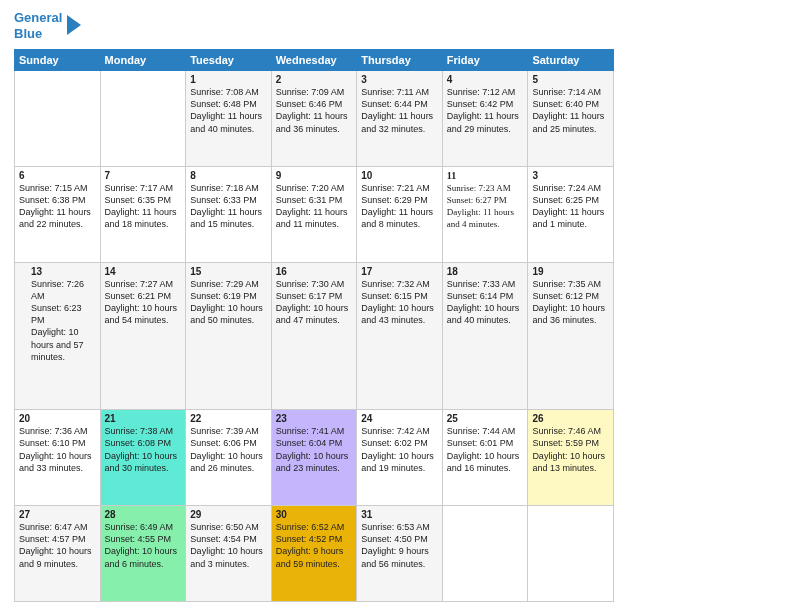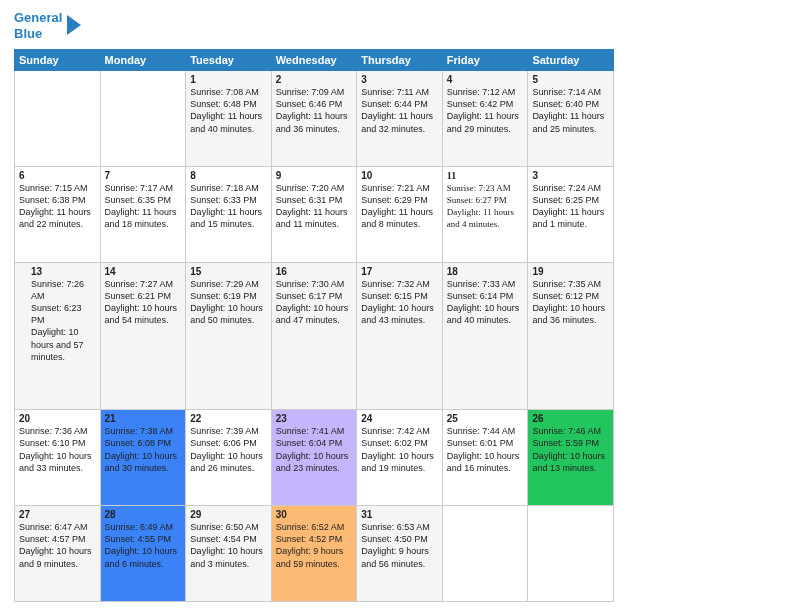--- a/index.html
+++ b/index.html
@@ -216,59 +216,59 @@
           <td style="background: rgb(245, 245, 245);">
             <span class="day-num">19</span>
             <div class="day-info">Sunrise: 7:35 AM<br>Sunset: 6:12 PM<br>Daylight: 10 hours and 36 minutes.</div>
           </td>
         </tr>
         <tr>
           <td style="background: rgb(255, 255, 255);">
             <span class="day-num">20</span>
             <div class="day-info">Sunrise: 7:36 AM<br>Sunset: 6:10 PM<br>Daylight: 10 hours and 33 minutes.</div>
           </td>
-          <td style="background: #3b82f6;">
+          <td style="background: #5eead4;">
             <span class="day-num">21</span>
             <div class="day-info">Sunrise: 7:38 AM<br>Sunset: 6:08 PM<br>Daylight: 10 hours and 30 minutes.</div>
           </td>
           <td style="background: rgb(255, 255, 255);">
             <span class="day-num">22</span>
             <div class="day-info">Sunrise: 7:39 AM<br>Sunset: 6:06 PM<br>Daylight: 10 hours and 26 minutes.</div>
           </td>
           <td style="background: #c4b5fd;">
             <span class="day-num">23</span>
             <div class="day-info">Sunrise: 7:41 AM<br>Sunset: 6:04 PM<br>Daylight: 10 hours and 23 minutes.</div>
           </td>
           <td style="background: rgb(255, 255, 255);">
             <span class="day-num">24</span>
             <div class="day-info">Sunrise: 7:42 AM<br>Sunset: 6:02 PM<br>Daylight: 10 hours and 19 minutes.</div>
           </td>
           <td style="background: rgb(255, 255, 255);">
             <span class="day-num">25</span>
             <div class="day-info">Sunrise: 7:44 AM<br>Sunset: 6:01 PM<br>Daylight: 10 hours and 16 minutes.</div>
           </td>
-          <td style="background: #22c55e;">
+          <td style="background: #fef9c3;">
             <span class="day-num">26</span>
             <div class="day-info">Sunrise: 7:46 AM<br>Sunset: 5:59 PM<br>Daylight: 10 hours and 13 minutes.</div>
           </td>
         </tr>
         <tr>
           <td style="background: rgb(245, 245, 245);">
             <span class="day-num">27</span>
             <div class="day-info">Sunrise: 6:47 AM<br>Sunset: 4:57 PM<br>Daylight: 10 hours and 9 minutes.</div>
           </td>
-          <td style="background: #3b82f6;">
+          <td style="background: #86efac;">
             <span class="day-num">28</span>
             <div class="day-info">Sunrise: 6:49 AM<br>Sunset: 4:55 PM<br>Daylight: 10 hours and 6 minutes.</div>
           </td>
           <td style="background: rgb(245, 245, 245);">
             <span class="day-num">29</span>
             <div class="day-info">Sunrise: 6:50 AM<br>Sunset: 4:54 PM<br>Daylight: 10 hours and 3 minutes.</div>
           </td>
-          <td style="background: #fdba74;">
+          <td style="background: #eab308;">
             <span class="day-num">30</span>
             <div class="day-info">Sunrise: 6:52 AM<br>Sunset: 4:52 PM<br>Daylight: 9 hours and 59 minutes.</div>
           </td>
           <td style="background: rgb(245, 245, 245);">
             <span class="day-num">31</span>
             <div class="day-info">Sunrise: 6:53 AM<br>Sunset: 4:50 PM<br>Daylight: 9 hours and 56 minutes.</div>
           </td>
           <td class="empty-cell"></td>
           <td class="empty-cell"></td>
         </tr>

